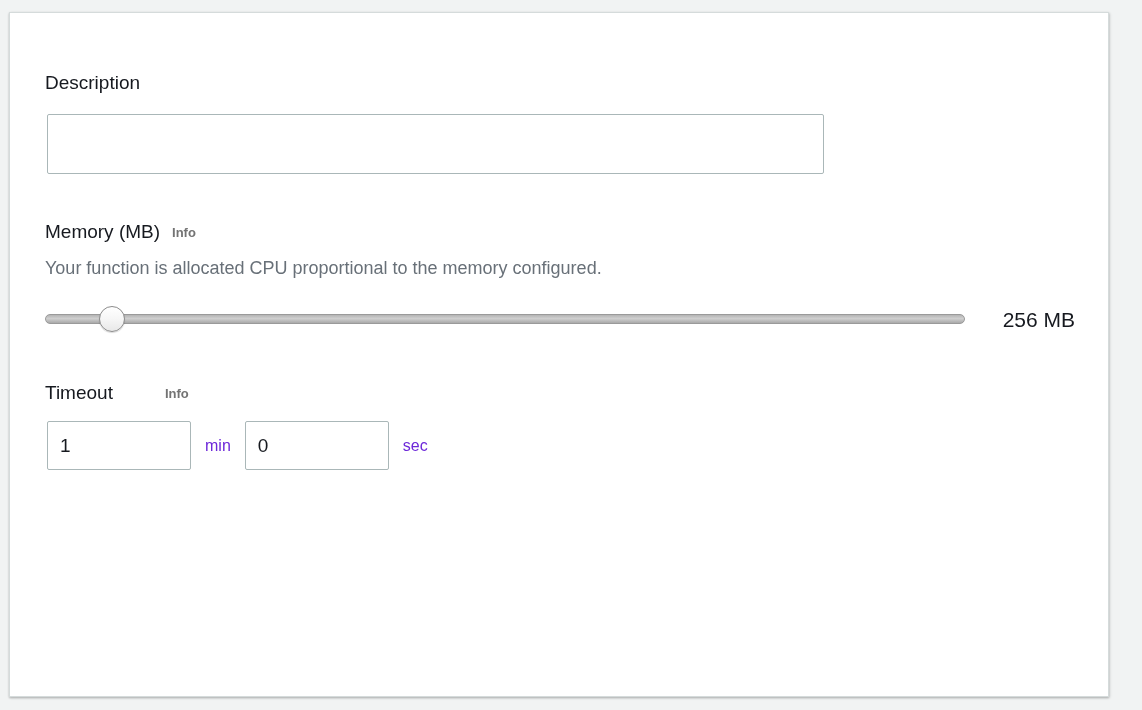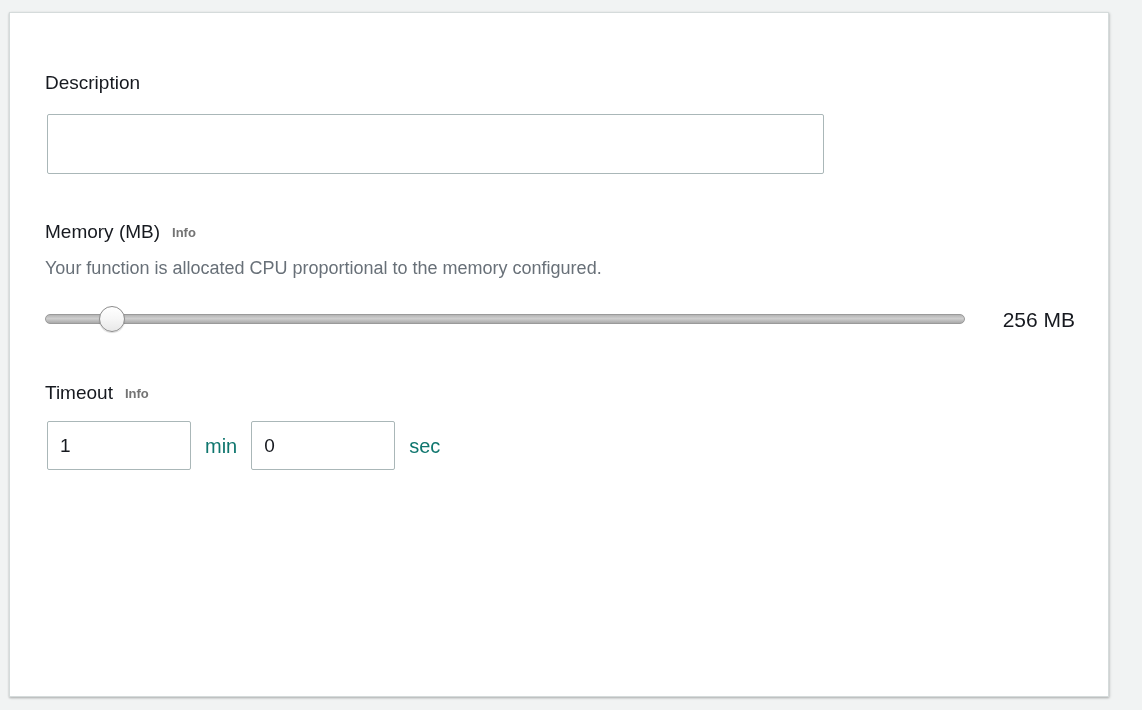--- a/index.html
+++ b/index.html
@@ -178,35 +178,36 @@
     line-height: 1;
   }
 
   
   .timeout-label-row {
     position: absolute;
     left: 35px;
     top: 370px;
     display: flex;
     align-items: baseline;
+    gap: 40px;
   }
   .timeout-row {
     position: absolute;
     left: 37px;
     top: 408px;
     display: flex;
     align-items: center;
   }
   .timeout-input {
     width: 144px;
     height: 49px;
   }
   .unit-label {
-    font-size: 20px;
-    color: #0f766e;
+    font-size: 16px;
+    color: #6d28d9;
     margin: 0 14px;
     line-height: 1;
   }
   .unit-label.sec { margin-right: 0; }
 </style>
 </head>
 <body>
 
 <div class="card">
 

